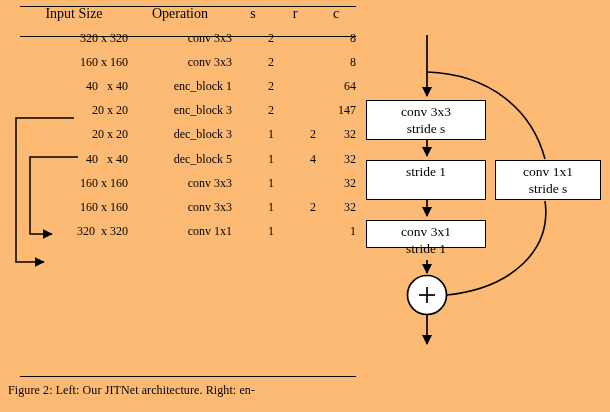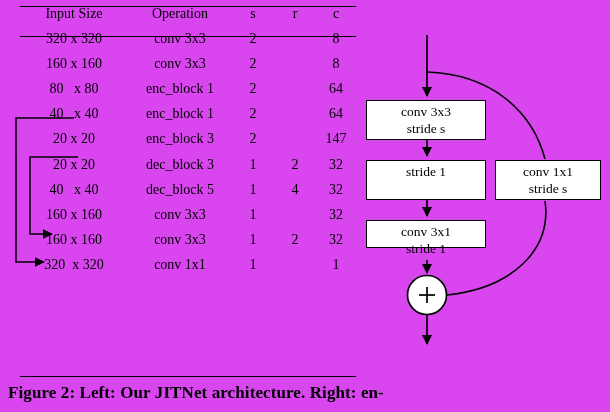--- a/index.html
+++ b/index.html
@@ -4,21 +4,21 @@
 <style>
   html, body {
     margin: 0;
     padding: 0;
     background: #ffffff;
   }
   #page {
     position: relative;
     width: 610px;
     height: 412px;
-    background: #d946ef;
+    background: #fdba74;
     overflow: hidden;
     font-family: "Liberation Serif", "DejaVu Serif", serif;
     color: #000000;
   }
 
   
   #arch-table {
     position: absolute;
     left: 20px;
     top: 4px;
@@ -30,22 +30,22 @@
     font-size: 13.5px;
   }
   table.arch th {
     font-weight: normal;
     padding: 2px 0 4px 0;
     text-align: center;
     font-size: 14px;
   }
   table.arch td {
     padding: 4.6px 0;
-    text-align: center;
-    font-size: 14px;
+    text-align: right;
+    font-size: 12px;
     white-space: pre;
   }
   .col-size   { width: 108px; text-align: center; }
   .col-op     { width: 104px; text-align: center; }
   .col-s      { width: 42px;  text-align: center; }
   .col-r      { width: 42px;  text-align: center; }
   .col-c      { width: 40px;  text-align: right; padding-right: 4px; }
   .hrule {
     position: absolute;
     left: 20px;
@@ -74,24 +74,23 @@
     line-height: 17px;
     padding-top: 2px;
   }
 
   
   #caption {
     position: absolute;
     left: 8px;
     top: 383px;
     width: 596px;
-    font-size: 17px;
+    font-size: 12px;
     letter-spacing: 0.1px;
     white-space: nowrap;
-    font-weight: bold;
   }
 </style>
 </head>
 <body>
 
 <div id="page">
 
   <div class="hrule" style="top:6px;"></div>
   <div class="hrule thin" style="top:36px;"></div>
   <div class="hrule" style="top:376px;"></div>
@@ -116,27 +115,20 @@
             <td class="col-c">8</td>
           </tr>
           <tr>
             <td class="col-size">160 x 160</td>
             <td class="col-op">conv 3x3</td>
             <td class="col-s">2</td>
             <td class="col-r"></td>
             <td class="col-c">8</td>
           </tr>
           <tr>
-            <td class="col-size">80   x 80</td>
-            <td class="col-op">enc_block 1</td>
-            <td class="col-s">2</td>
-            <td class="col-r"></td>
-            <td class="col-c">64</td>
-          </tr>
-          <tr>
             <td class="col-size">40   x 40</td>
             <td class="col-op">enc_block 1</td>
             <td class="col-s">2</td>
             <td class="col-r"></td>
             <td class="col-c">64</td>
           </tr>
           <tr>
             <td class="col-size">20 x 20</td>
             <td class="col-op">enc_block 3</td>
             <td class="col-s">2</td>

